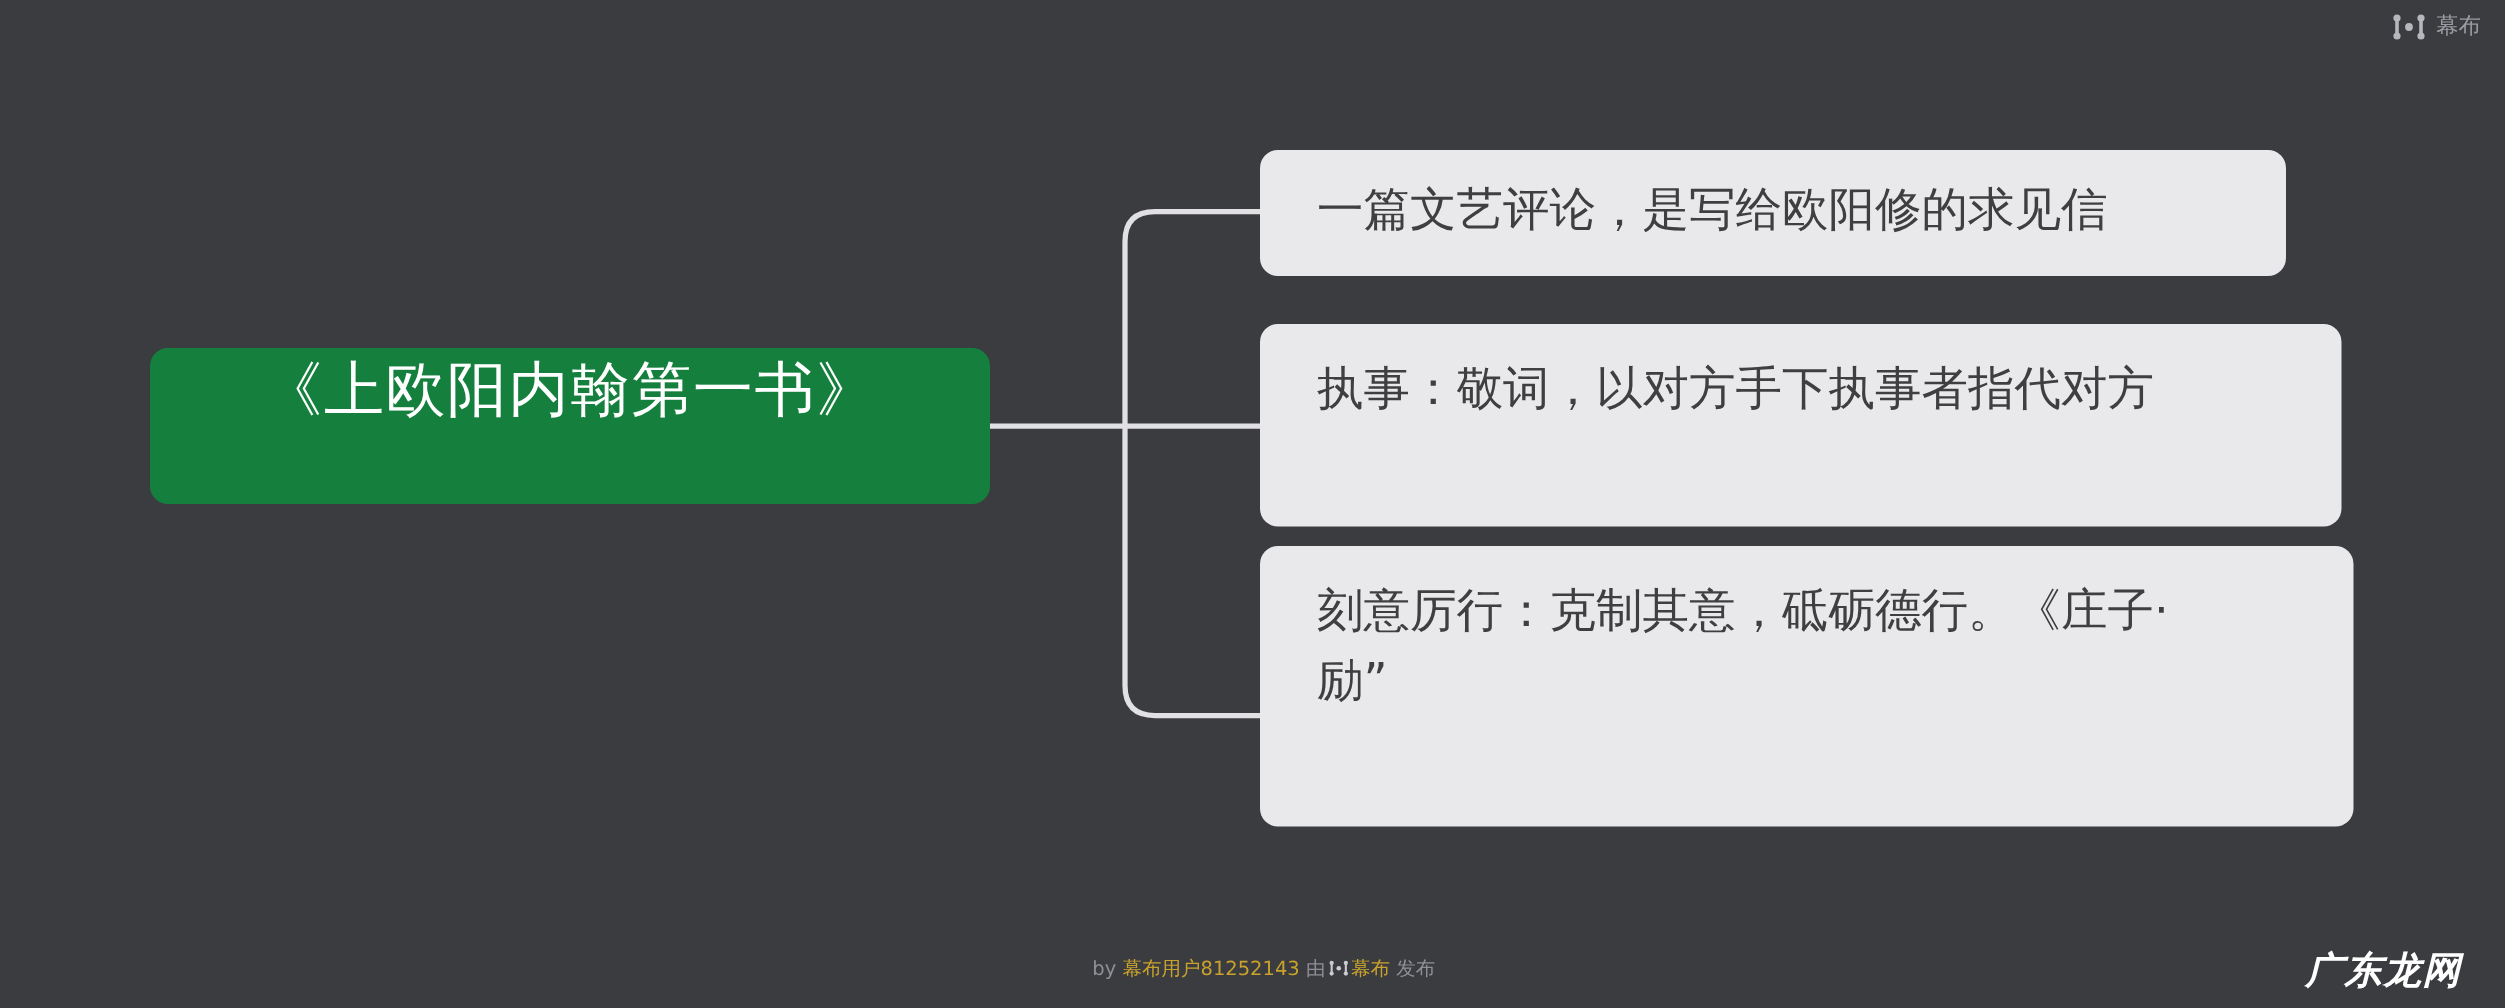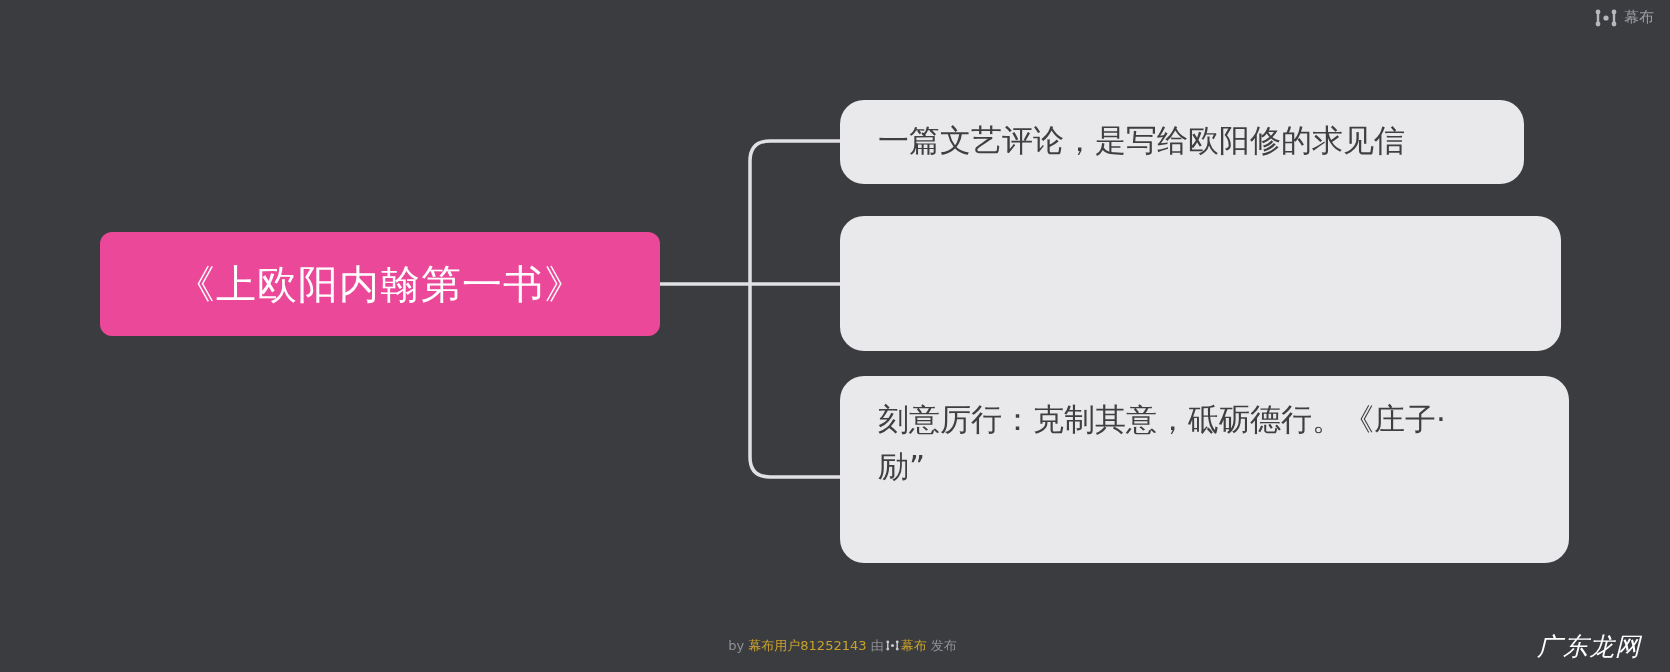--- a/index.html
+++ b/index.html
@@ -5,47 +5,47 @@
   html, body { margin:0; padding:0; }
   body {
     width:1670px; height:672px; overflow:hidden;
     background:#3b3c40; position:relative;
     font-family:"DejaVu Sans", "Liberation Sans", sans-serif;
   }
   .canvas { position:absolute; left:0; top:0; width:1670px; height:672px; }
   .connectors { position:absolute; left:0; top:0; width:1670px; height:672px; }
   .root {
     position:absolute; left:100px; top:232px; width:560px; height:104px;
-    background:#ec4899; border-radius:12px;
-    display:flex; align-items:center; justify-content:center;
+    background:#15803d; border-radius:12px;
+    display:flex; align-items:flex-start; justify-content:center;
     color:#ffffff; font-size:40px; letter-spacing:1px;
   }
   .node {
-    position:absolute; left:840px; background:#e9e9eb; border-radius:24px;
+    position:absolute; left:840px; background:#e9e9eb; border-radius:12px;
     color:#3f3f42; font-size:31px; line-height:47px;
     box-sizing:border-box; padding:14px 36px 0 38px;
   }
   #n1 { top:100px; width:684px; height:84px; padding-top:17px; }
   #n2 { top:216px; width:721px; height:135px; padding-top:20px; }
-  #n3 { top:376px; width:729px; height:187px; padding-top:20px; }
+  #n3 { top:364px; width:729px; height:187px; padding-top:20px; }
   .node-line { display:block; white-space:nowrap; }
   .brand {
     position:absolute; right:16px; top:8px; display:flex; align-items:center; gap:7px;
     color:#9a9ca3; font-size:15px;
   }
   .brand-logo { width:22px; height:18px; }
   .footer {
     position:absolute; left:0; width:1653px; top:637px; text-align:center;
     font-size:13px; color:#8e9097;margin-left:16px;
   }
   .footer .accent { color:#c9a22c; }
   .footer .mini-logo { display:inline-block; width:13px; height:11px; vertical-align:-1px; margin:0 2px; }
   .watermark {
     position:absolute; left:1537px; top:630px; color:#ffffff; font-size:25px;
-    font-style:italic; font-weight:normal; letter-spacing:1px;
+    font-style:italic; font-weight:bold; letter-spacing:1px;
   }
 </style>
 </head>
 <body>
 
 <div class="canvas">
 
   <svg class="connectors" viewBox="0 0 1670 672">
     <g fill="none" stroke="#e1e1e3" stroke-width="3.5">
       <line x1="660" y1="284" x2="840" y2="284"></line>
@@ -55,20 +55,21 @@
 
   <div class="root">
     <span>《上欧阳内翰第一书》</span>
   </div>
 
   <div class="node" id="n1">
     <span class="node-line">一篇文艺评论，是写给欧阳修的求见信</span>
   </div>
 
   <div class="node" id="n2">
+    <span class="node-line">执事：敬词，以对方手下执事者指代对方</span>
   </div>
 
   <div class="node" id="n3">
     <span class="node-line">刻意厉行：克制其意，砥砺德行。《庄子·</span>
     <span class="node-line">励”</span>
   </div>
 </div>
 
 <div class="brand">
   <svg class="brand-logo" viewBox="0 0 22 18">

